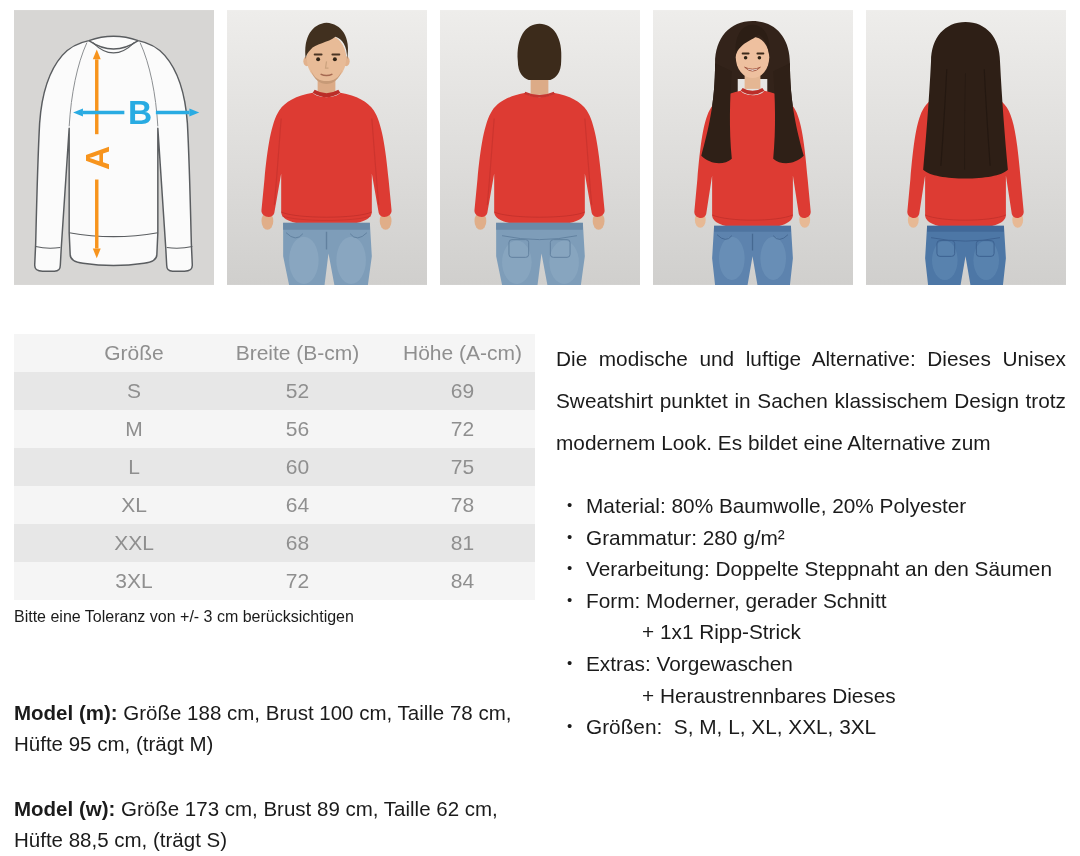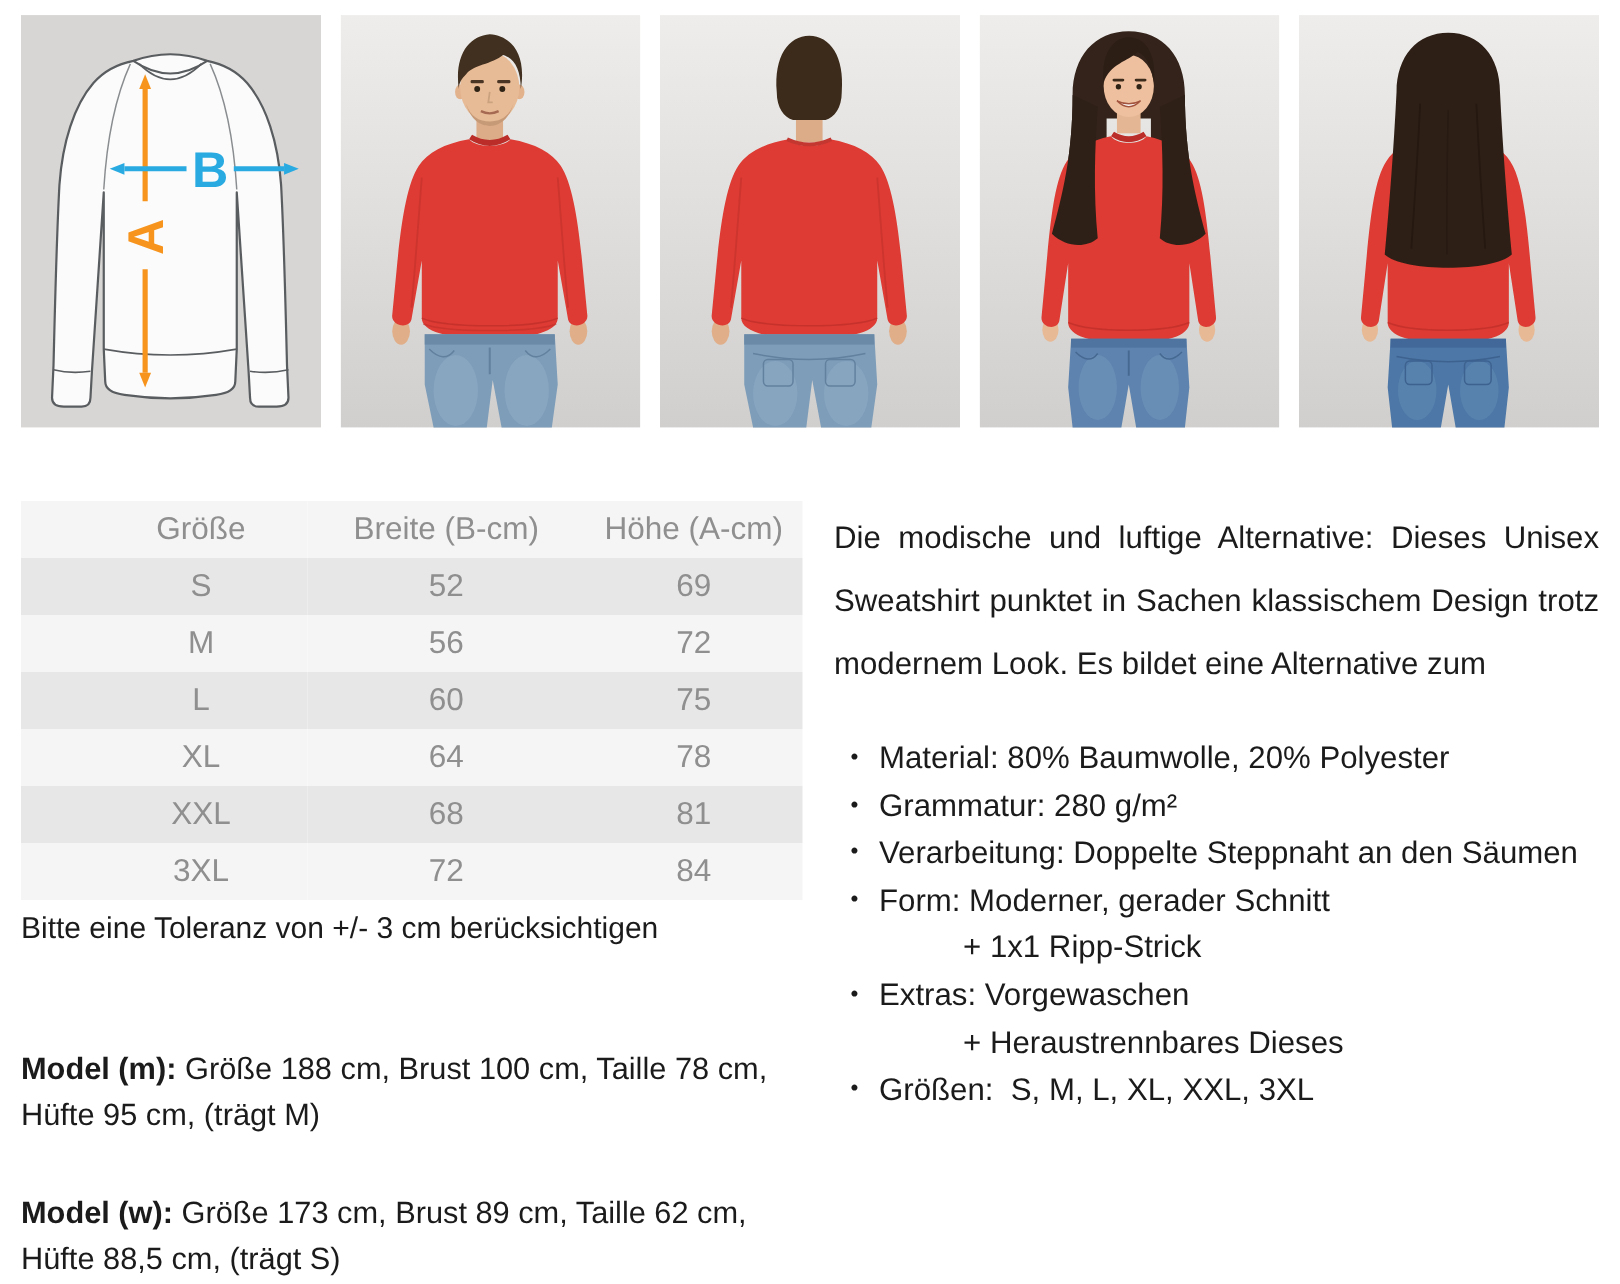--- a/index.html
+++ b/index.html
@@ -17,21 +17,21 @@
   .size-table { position:absolute; left:14px; top:334px; width:521px; border-collapse:collapse; }
   .size-table th, .size-table td {
     height:38px; padding:0; text-align:center; font-weight:400;
     font-size:21px; color:#8f8f8f; vertical-align:middle;
   }
   .size-table th:first-child, .size-table td:first-child { padding-left:49px; }
   .size-table thead tr { background:#f5f5f5; }
   .size-table tbody tr:nth-child(odd)  { background:#e7e7e7; }
   .size-table tbody tr:nth-child(even) { background:#f5f5f5; }
 
-  .tolerance { position:absolute; left:14px; top:608px; font-size:20px; color:#1b1b1b; }
+  .tolerance { position:absolute; left:14px; top:608px; font-size:16px; color:#1b1b1b; }
 
   .model-block { position:absolute; left:14px; width:528px; font-size:20.5px; line-height:31.5px; white-space:pre-wrap; }
   .model-block b { font-weight:700; }
   #model-m { top:676px; }
   #model-w { top:772px; }
 
   
   .right-col { position:absolute; left:556px; top:338px; width:510px; }
   .desc { margin:0; font-size:20.8px; line-height:42px; text-align:justify; }
   .features { list-style:none; margin:26px 0 0 0; padding:0; font-size:20.8px; line-height:31.6px; }

